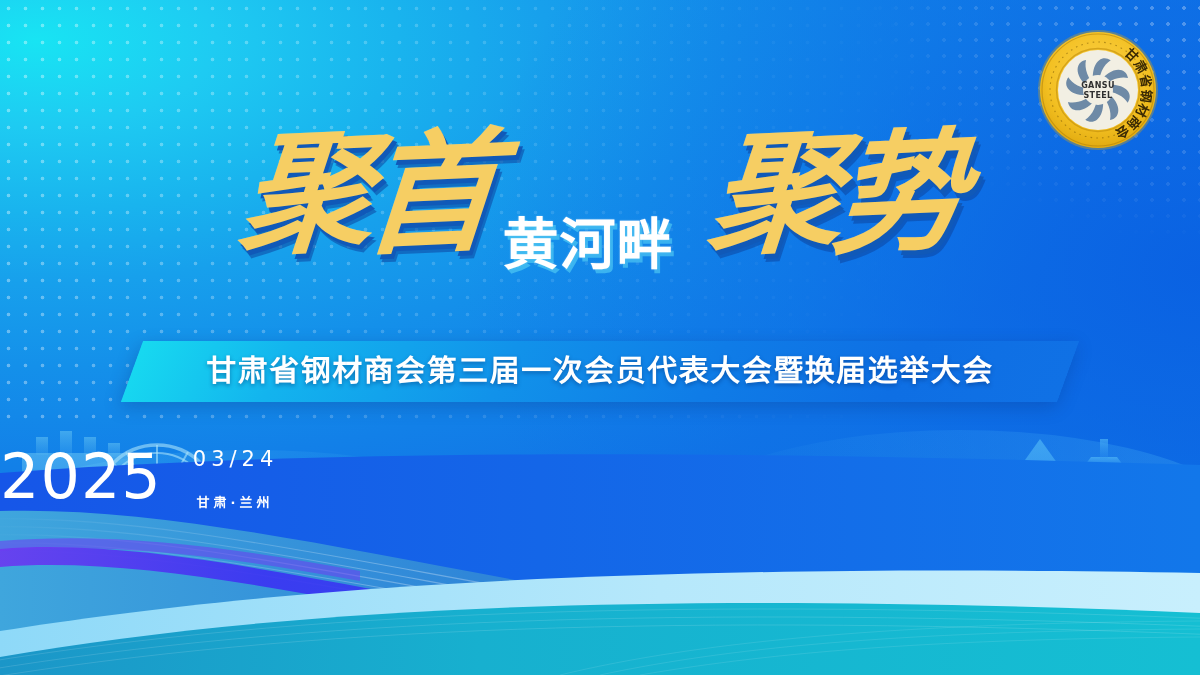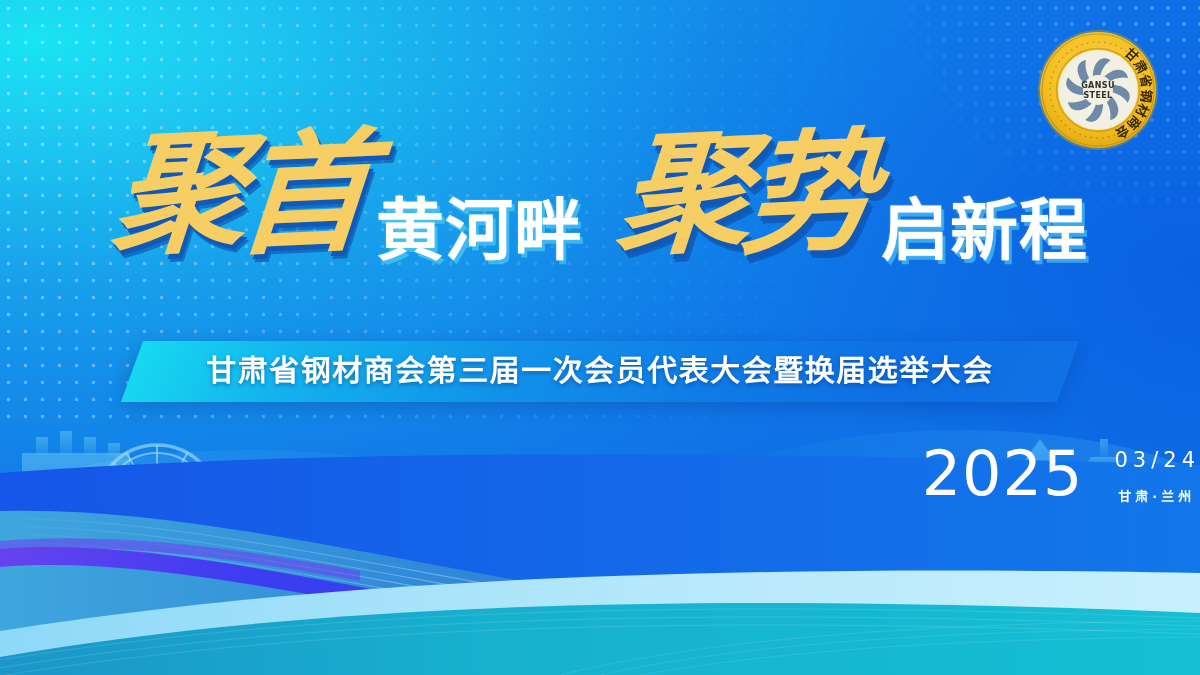--- a/index.html
+++ b/index.html
@@ -77,27 +77,27 @@
     text-shadow:
       3px 5px 0 #1059b8,
       5px 8px 0 rgba(13,70,160,.55),
       0 0 1px rgba(255,255,255,.25);
     padding: 0 2px;
   }
   .brush.b2 { margin-left: -6px; }
   .song {
     font-family: "DejaVu Serif", "Liberation Serif", serif;
     font-weight: 700;
-    font-size: 68px;
+    font-size: 56px;
     line-height: 1;
     color: #ffffff;
     letter-spacing: 1px;
     margin-left: 10px;
     position: relative;
-    top: 14px;
+    top: 24px;
     text-shadow: 3px 4px 0 rgba(92,216,246,.55), 0 0 2px rgba(255,255,255,.35);
   }
   .gap-mid { width: 34px; }
 
   
   .subbar-wrap {
     position: absolute; left: 0; top: 341px; width: 1200px;
     display: flex; justify-content: center;
   }
   .subbar {
@@ -116,34 +116,34 @@
     line-height: 1.1;
     color: #ffffff;
     letter-spacing: 1.5px;
     white-space: nowrap;
     text-shadow: 0 2px 4px rgba(5,45,110,.45);
   }
 
   
   .dateblock {
     position: absolute; left: 0; top: 443px; width: 1200px;
-    display: flex; align-items: center; justify-content: flex-end;
+    display: flex; align-items: center; justify-content: flex-start;
   }
   .date-year {
     font-family: "DejaVu Sans", "Liberation Sans", sans-serif;
     font-weight: 400;
     font-size: 62px;
     line-height: 1;
     color: #ffffff;
     letter-spacing: 1px;
   }
   .date-right {
     margin-left: 26px;
     display: flex; flex-direction: column; align-items: center;
-    gap: 14px;
+    gap: 21px;
     padding-top: 4px;
   }
   .date-md {
     font-family: "DejaVu Sans", "Liberation Sans", sans-serif;
     font-size: 21px; font-weight: 400;
     color: #ffffff;
     letter-spacing: 5px;
     text-indent: 5px;
   }
   .date-place {
@@ -435,21 +435,20 @@
   <div class="headline">
     <div class="phrase">
       <span class="brush">聚</span>
       <span class="brush b2">首</span>
       <span class="song">黄河畔</span>
     </div>
     <div class="gap-mid"></div>
     <div class="phrase">
       <span class="brush">聚</span>
       <span class="brush b2">势</span>
-      <span class="song">启新程</span>
     </div>
   </div>
 
   <div class="subbar-wrap">
     <div class="subbar">
       <span class="subbar-text">甘肃省钢材商会第三届一次会员代表大会暨换届选举大会</span>
     </div>
   </div>
 
   <div class="dateblock">

